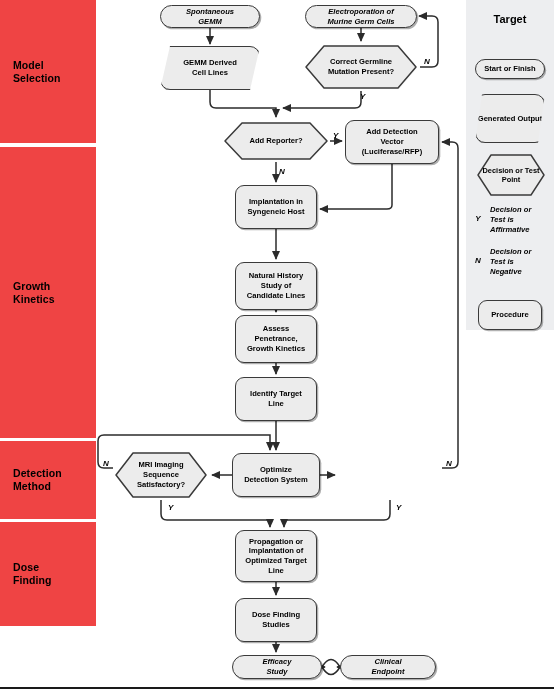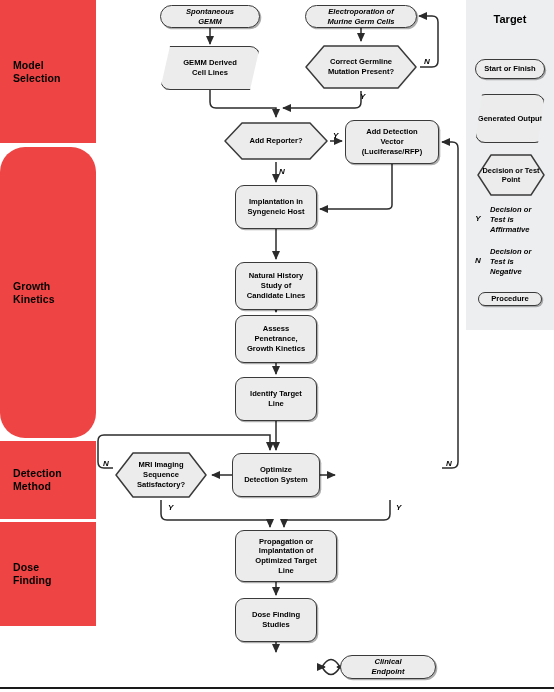--- a/index.html
+++ b/index.html
@@ -146,21 +146,21 @@
       <path d="M322,667 Q331,652 340,667 Q331,682 322,667 Z"></path>
       <path d="M322,667 L325,667" marker-end="url(#ah)"></path>
       <path d="M340,667 L337,667" marker-end="url(#ah)"></path>
     </g>
   </svg>
 
   <div class="phase" style="top:0;height:143px;">
     <span class="phase-label">Model
 Selection</span>
   </div>
-  <div class="phase" style="top:147px;height:291px;border-radius:25px;">
+  <div class="phase" style="top:147px;height:291px;">
     <span class="phase-label">Growth
 Kinetics</span>
   </div>
   <div class="phase" style="top:441px;height:78px;">
     <span class="phase-label">Detection
 Method</span>
   </div>
   <div class="phase" style="top:522px;height:104px;">
     <span class="phase-label">Dose
 Finding</span>
@@ -233,32 +233,36 @@
   <div class="n-dec" style="left:113px;top:450px;width:96px;height:50px;">
     <svg class="dec-svg" width="96" height="50" viewBox="0 0 96 50">
       <path d="M3,25 L20,3 L76,3 L93,25 L76,47 L20,47 Z" fill="#ececec" stroke="#3a3a3a" stroke-width="1.5" stroke-linejoin="round"></path>
     </svg>
     <div class="dec-label">MRI Imaging
 Sequence
 Satisfactory?</div>
   </div>
 
 
-  <div class="node n-proc" style="left:235px;top:530px;width:102px;height:52px;">
+  <div class="node n-proc" style="left:235px;top:530px;width:82px;height:52px;">
     <span>Propagation or
 Implantation of
 Optimized Target
 Line</span>
   </div>
 
   <div class="node n-proc" style="left:235px;top:598px;width:82px;height:44px;">
     <span>Dose Finding
 Studies</span>
   </div>
 
+  <div class="node n-term" style="left:232px;top:655px;width:90px;height:24px;">
+    <span>Efficacy
+Study</span>
+  </div>
 
   <div class="node n-term" style="left:340px;top:655px;width:96px;height:24px;">
     <span>Clinical
 Endpoint</span>
   </div>
 
   <span class="yn-tag" style="left:360px;top:92px;">Y</span>
   <span class="yn-tag" style="left:424px;top:57px;">N</span>
   <span class="yn-tag" style="left:333px;top:131px;">Y</span>
   <span class="yn-tag" style="left:279px;top:167px;">N</span>
@@ -301,20 +305,20 @@
     </div>
 
     <div class="legend-yn" style="top:247px;">
       <span class="yn-key">N</span>
       <span class="yn-text">Decision or
 Test is
 Negative</span>
     </div>
 
     <div class="legend-item" style="top:292px;height:34px;">
-      <div class="legend-shape" style="top:0;width:64px;height:14px;border-radius:9px;">
+      <div class="legend-shape" style="top:8px;width:64px;height:30px;border-radius:9px;">
         <span>Procedure</span>
       </div>
     </div>
   </div>
 
   <div class="bottom-rule"></div>
 </div>
 
 </body></html>

